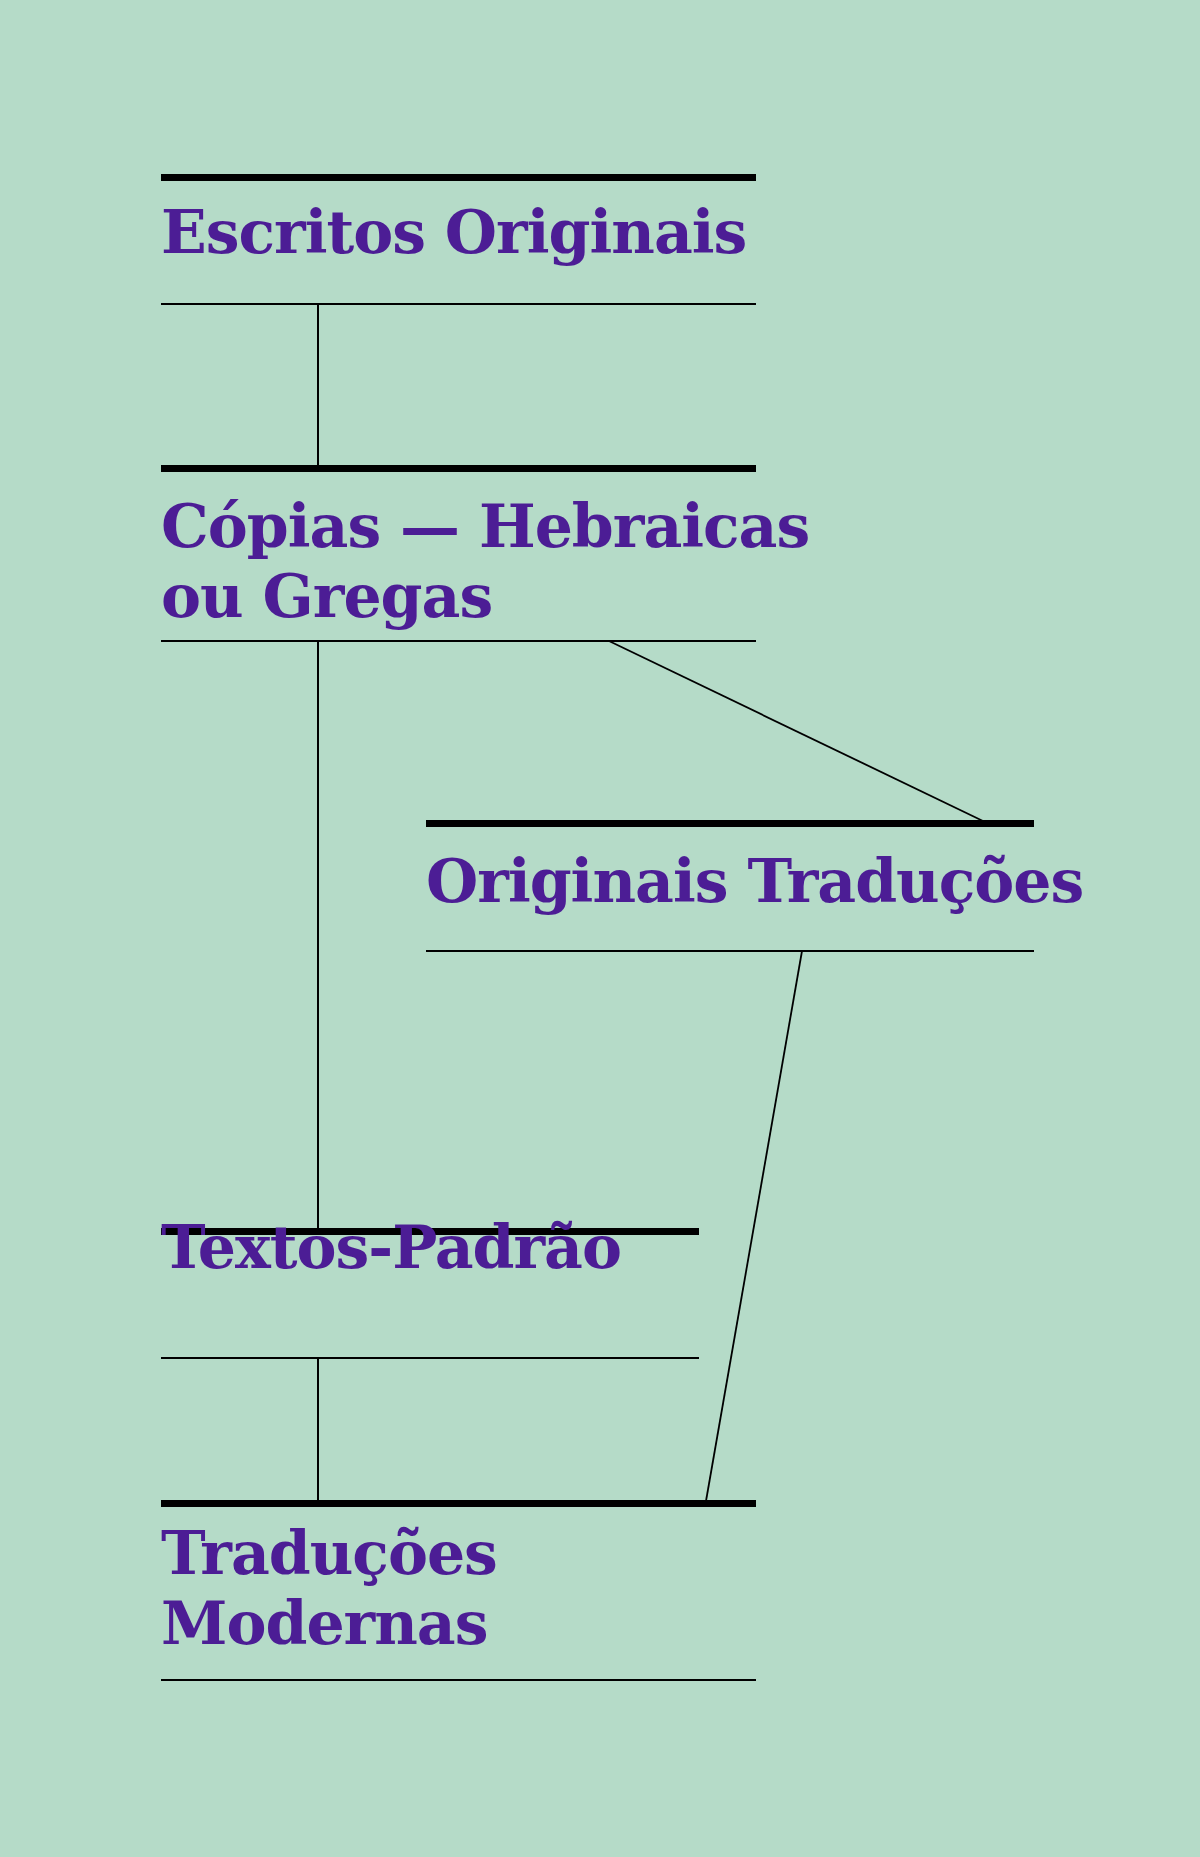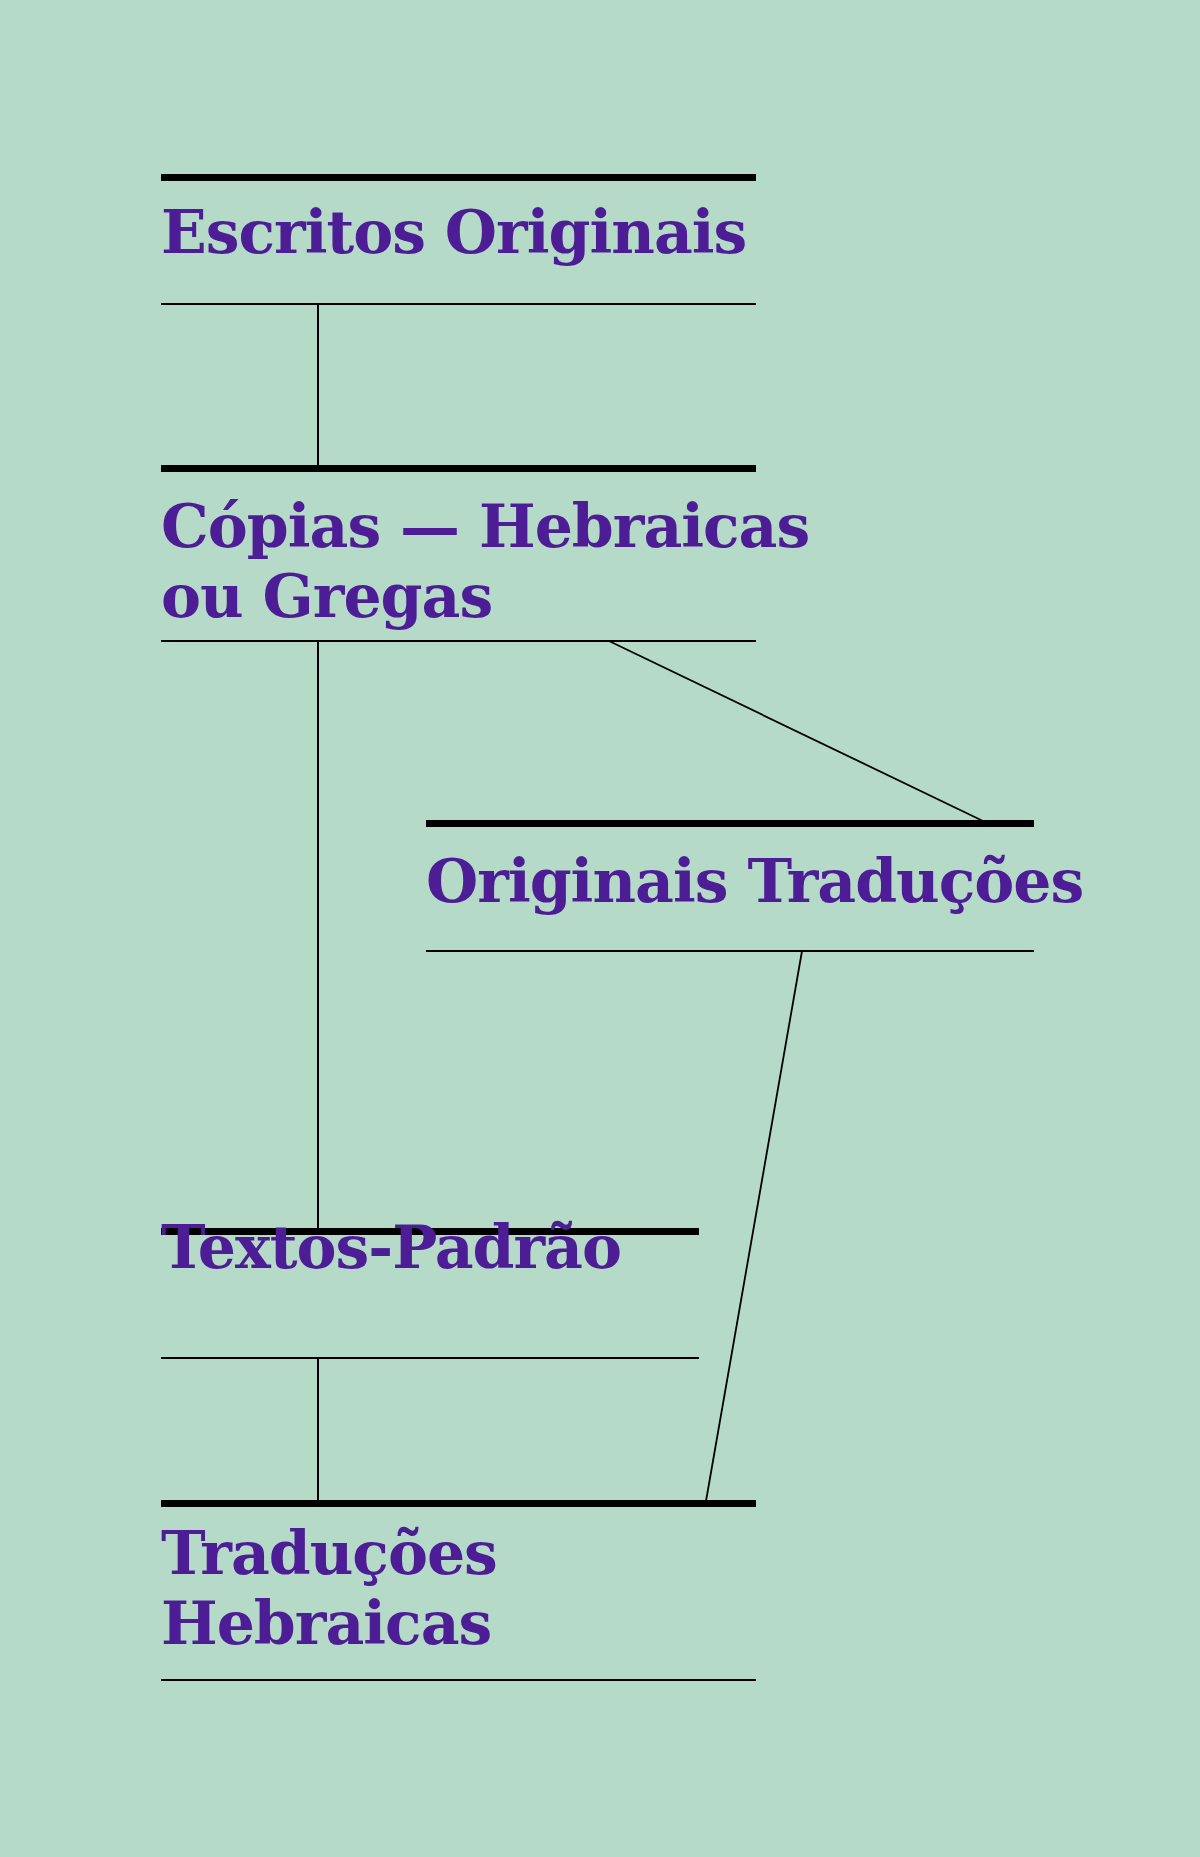--- a/index.html
+++ b/index.html
@@ -26,21 +26,21 @@
 <div class="bar thick" style="left:426px;top:820px;width:608px;"></div>
 <div class="label" style="left:426px;top:846px;">Originais Traduções</div>
 <div class="bar thin" style="left:426px;top:950px;width:608px;"></div>
 
 <div class="bar thick" style="left:161px;top:1228px;width:538px;"></div>
 <div class="label" style="left:161px;top:1212px;">Textos-Padrão</div>
 <div class="bar thin" style="left:161px;top:1357px;width:538px;"></div>
 
 <div class="bar thick" style="left:161px;top:1500px;width:595px;"></div>
 <div class="label" style="left:161px;top:1518px;">Traduções
-Hebraicas</div>
+Modernas</div>
 <div class="bar thin" style="left:161px;top:1679px;width:595px;"></div>
 
 <div class="vline" style="left:317px;top:304px;height:162px;"></div>
 <div class="vline" style="left:317px;top:641px;height:588px;"></div>
 <div class="vline" style="left:317px;top:1358px;height:143px;"></div>
 
 <svg width="1200" height="1857">
   <line x1="609" y1="641" x2="983" y2="821" stroke="#000" stroke-width="1.8"></line>
   <line x1="802" y1="951" x2="706" y2="1501" stroke="#000" stroke-width="1.8"></line>
 </svg>

